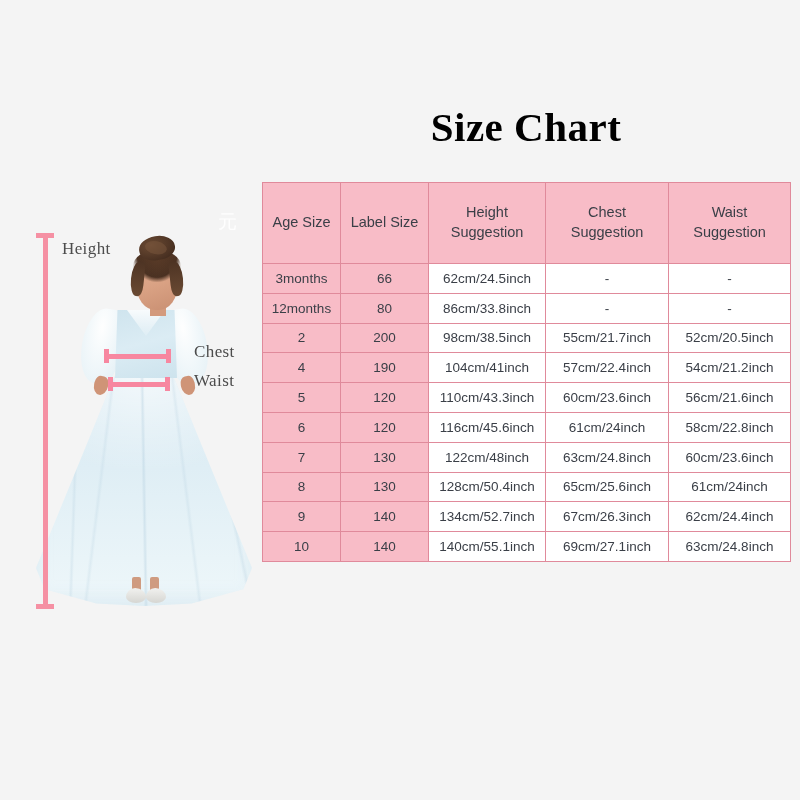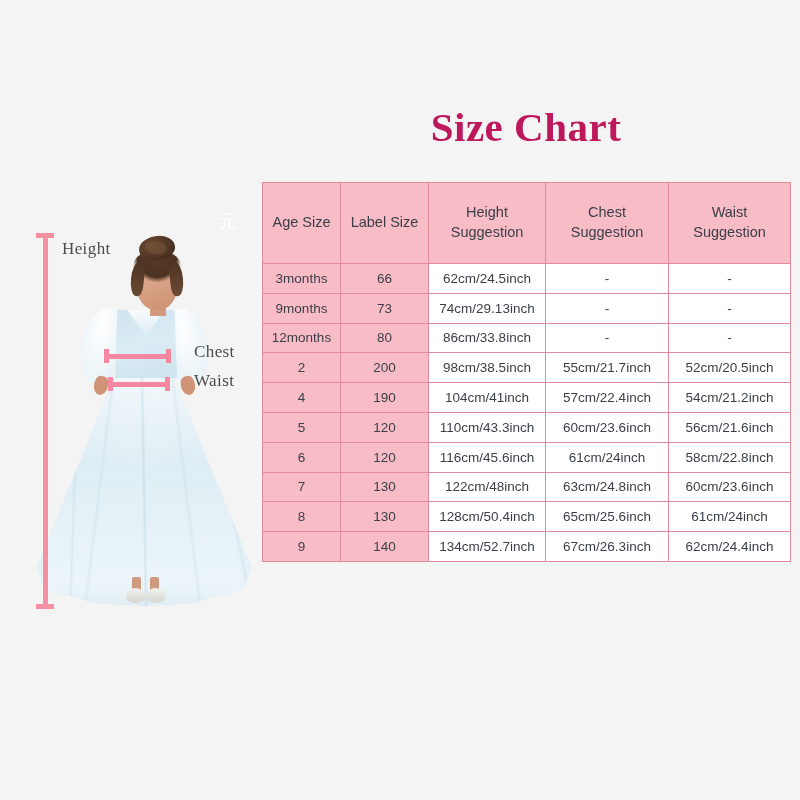--- a/index.html
+++ b/index.html
@@ -187,21 +187,21 @@
   #bar-waist { left: 108px; top: 377px; width: 62px; }
 
   
   #title {
     position: absolute;
     left: 262px; top: 103px; width: 528px;
     text-align: center;
     font-family: "Liberation Serif", serif;
     font-weight: bold;
     font-size: 41px;
-    color: #be185d;
+    color: #000000;
     letter-spacing: .5px;
   }
 
   #size-table {
     position: absolute;
     left: 262px; top: 182px;
     width: 528px;
     border-collapse: collapse;
     table-layout: fixed;
   }
@@ -306,27 +306,20 @@
   </thead>
   <tbody>
       <tr>
         <td class="pink">3months</td>
         <td class="pink">66</td>
         <td>62cm/24.5inch</td>
         <td>-</td>
         <td>-</td>
       </tr>
       <tr>
-        <td class="pink">9months</td>
-        <td class="pink">73</td>
-        <td>74cm/29.13inch</td>
-        <td>-</td>
-        <td>-</td>
-      </tr>
-      <tr>
         <td class="pink">12months</td>
         <td class="pink">80</td>
         <td>86cm/33.8inch</td>
         <td>-</td>
         <td>-</td>
       </tr>
       <tr>
         <td class="pink">2</td>
         <td class="pink">200</td>
         <td>98cm/38.5inch</td>
@@ -368,14 +361,21 @@
         <td>65cm/25.6inch</td>
         <td>61cm/24inch</td>
       </tr>
       <tr>
         <td class="pink">9</td>
         <td class="pink">140</td>
         <td>134cm/52.7inch</td>
         <td>67cm/26.3inch</td>
         <td>62cm/24.4inch</td>
       </tr>
+      <tr>
+        <td class="pink">10</td>
+        <td class="pink">140</td>
+        <td>140cm/55.1inch</td>
+        <td>69cm/27.1inch</td>
+        <td>63cm/24.8inch</td>
+      </tr>
     </tbody>
 </table>
 
 </body></html>

